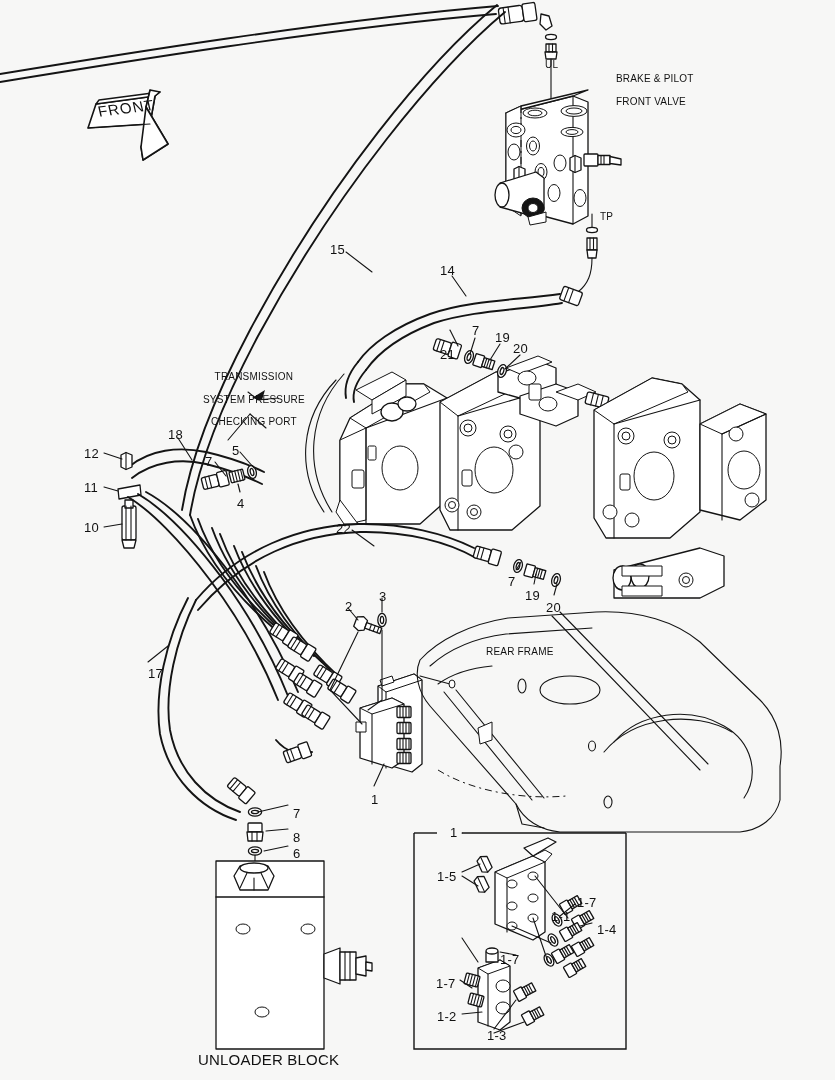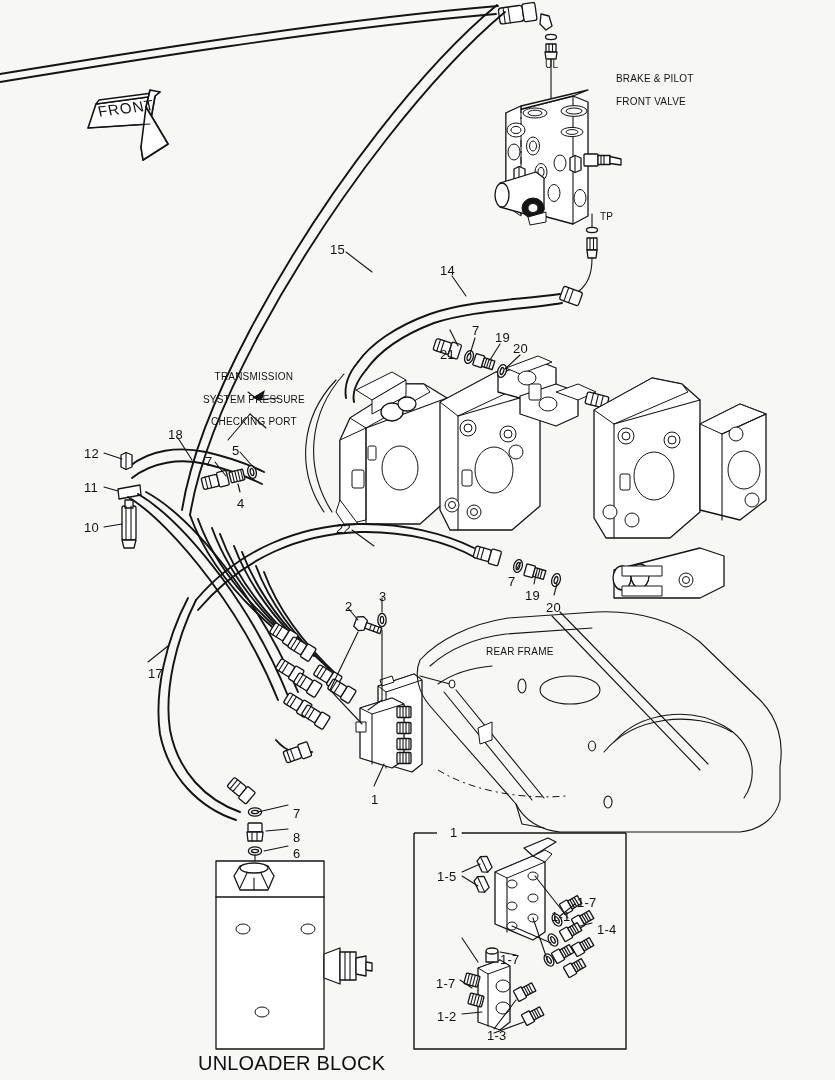--- a/index.html
+++ b/index.html
@@ -34,21 +34,21 @@
   }
   .num {
     font-size: 13px;
     font-weight: 400;
   }
   .cap {
     font-size: 10px;
     font-weight: 400;
   }
   .cap-big {
-    font-size: 20px;
+    font-size: 15px;
   }
   .center { text-align: center; }
 </style>
 </head>
 <body>
 
 <div id="sheet">
 
   <svg id="art" viewBox="0 0 835 1080" xmlns="http://www.w3.org/2000/svg">
     <defs>

